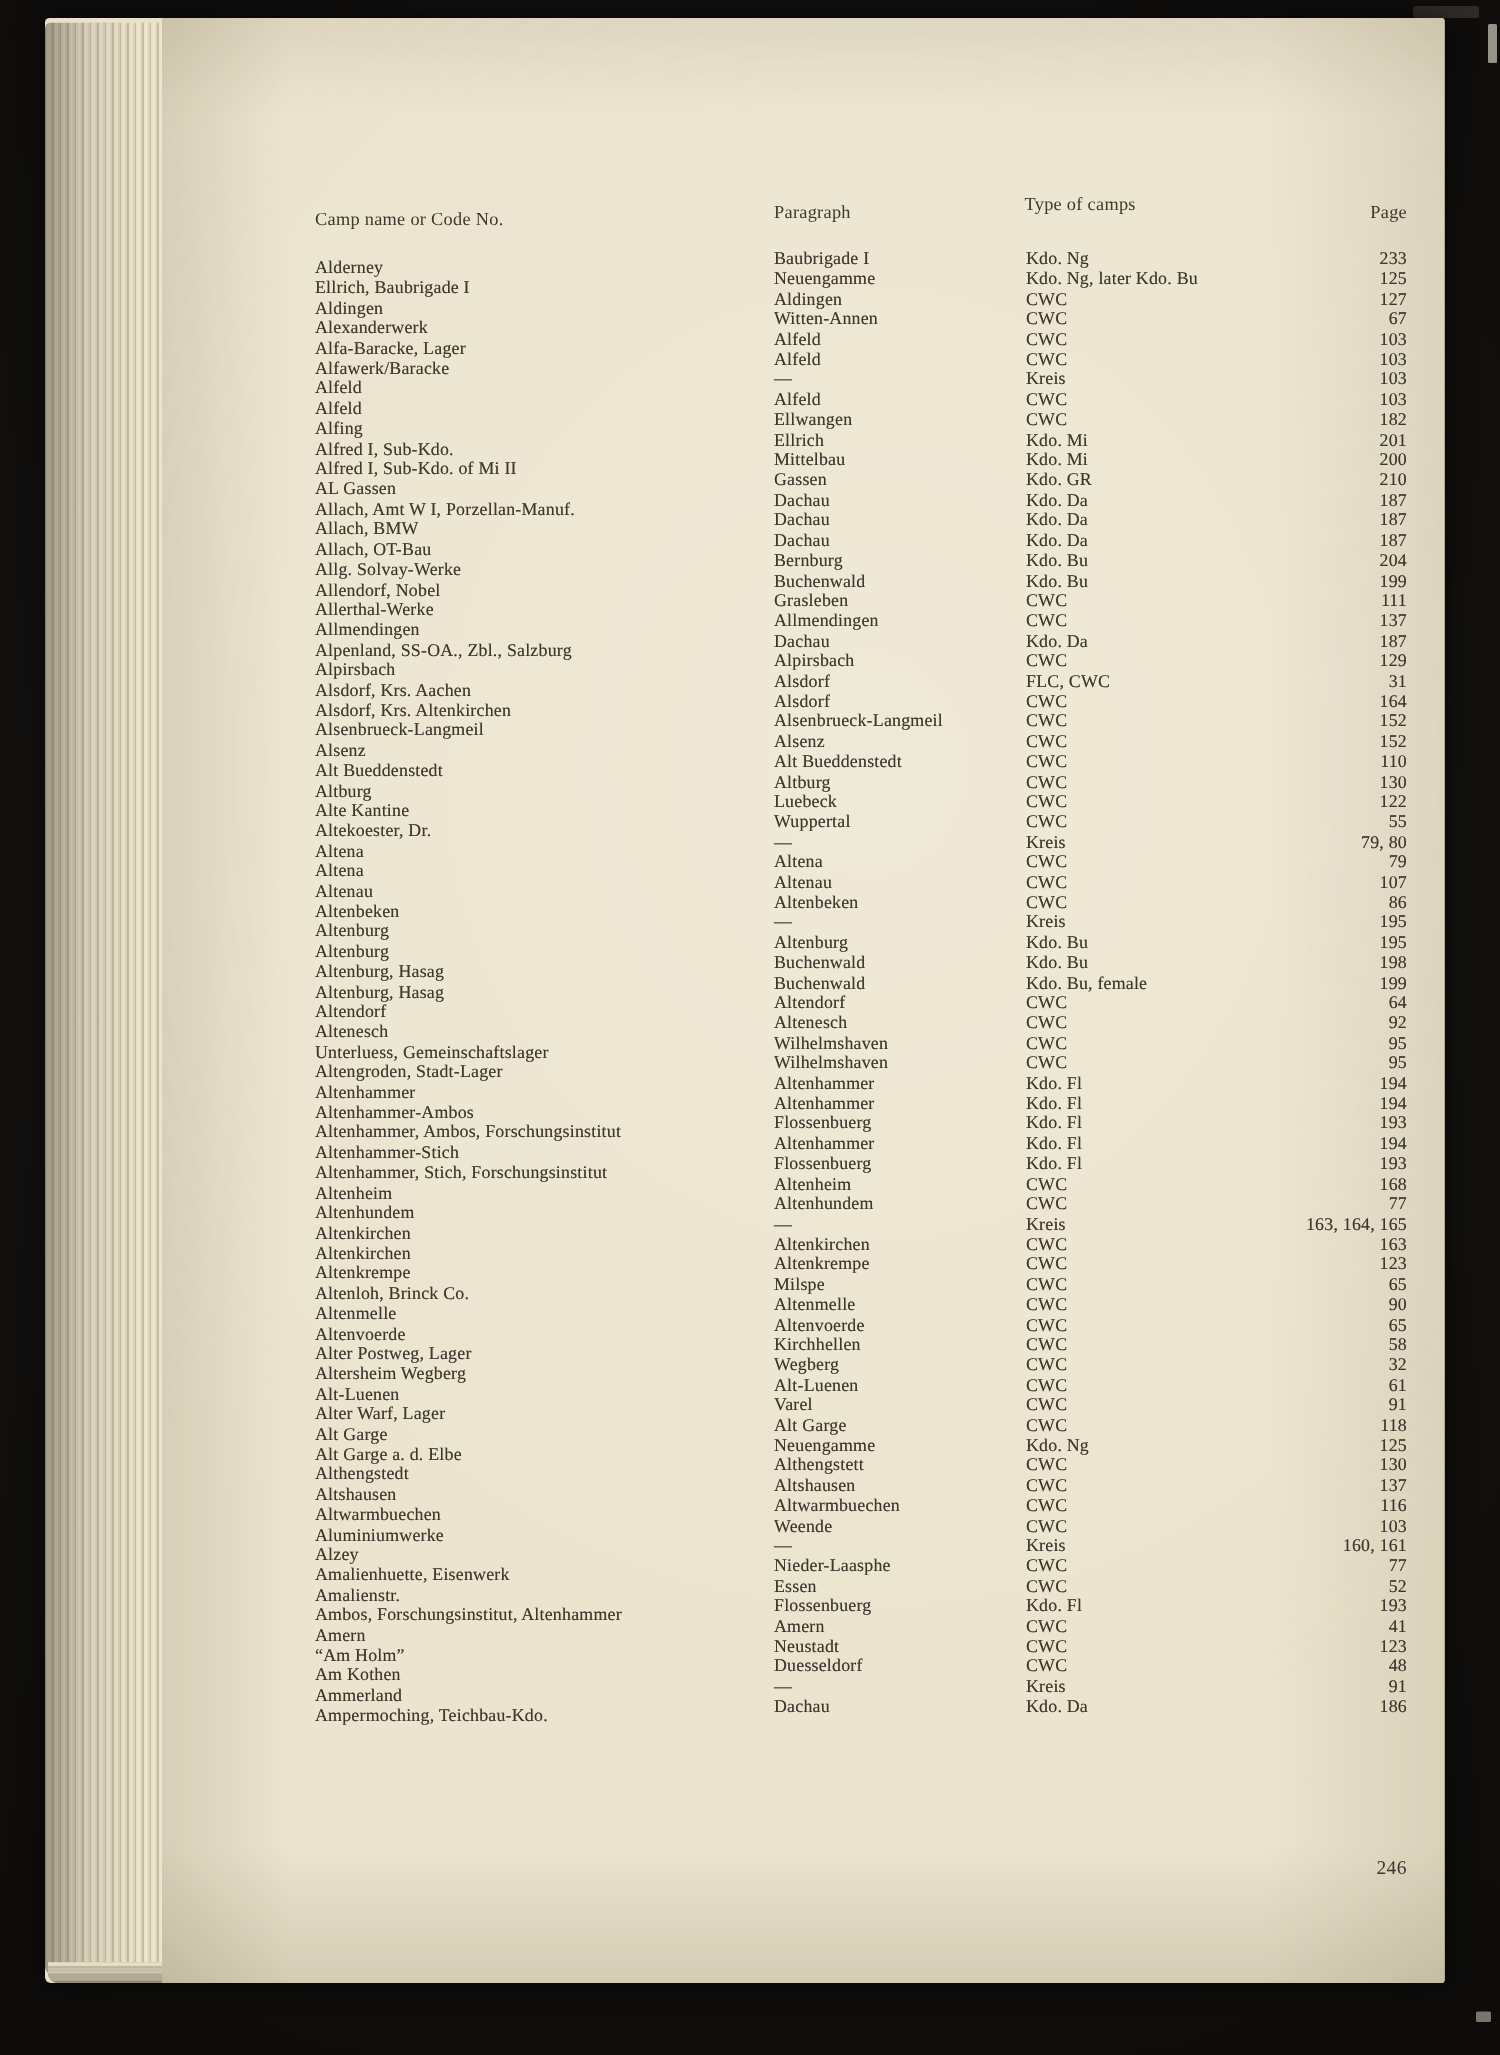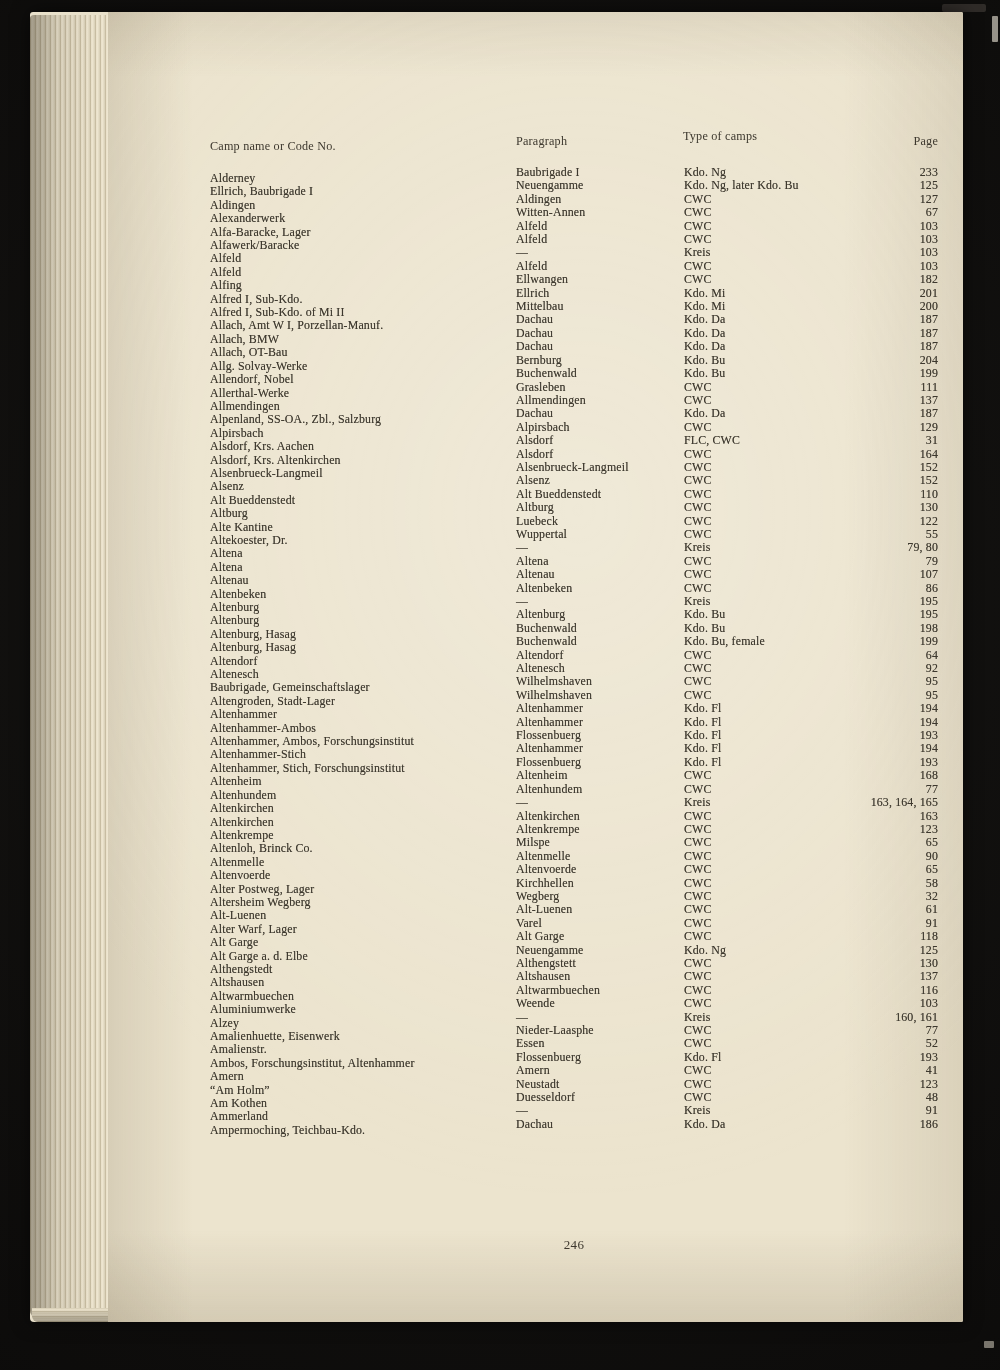--- a/index.html
+++ b/index.html
@@ -62,21 +62,21 @@
 
   .tbody { position:absolute; left:210px; top:172px; width:728px; }
   .row  { position:relative; height:13.42px; }
   .cell { position:absolute; white-space:nowrap; font-size:11.9px; line-height:13px; letter-spacing:.15px;
           text-shadow:0 0 .4px rgba(61,56,46,.55); }
   .cell.name   { left:0;     top:0; }
   .cell.para   { left:306px; top:-6px; }
   .cell.type   { left:474px; top:-6px; }
   .cell.pageno { left:600px; top:-6px; width:128px; text-align:right; }
 
-  .folio { position:absolute; left:210px; top:1237px; width:728px; text-align:center;
+  .folio { position:absolute; left:210px; top:1237px; width:728px; text-align:right;
            font-size:13px; color:#3d382e; letter-spacing:.3px; }
 </style>
 </head>
 <body>
 
 <div class="scan">
   <div class="artifact-b"></div>
   <div class="artifact-a"></div>
   <div class="artifact-c"></div>
 
@@ -157,20 +157,26 @@
     <span class="cell type">Kdo. Mi</span>
     <span class="cell pageno">201</span>
   </div>
         <div class="row">
     <span class="cell name">Alfred I, Sub-Kdo. of Mi II</span>
     <span class="cell para">Mittelbau</span>
     <span class="cell type">Kdo. Mi</span>
     <span class="cell pageno">200</span>
   </div>
         <div class="row">
+    <span class="cell name">AL Gassen</span>
+    <span class="cell para">Gassen</span>
+    <span class="cell type">Kdo. GR</span>
+    <span class="cell pageno">210</span>
+  </div>
+        <div class="row">
     <span class="cell name">Allach, Amt W I, Porzellan-Manuf.</span>
     <span class="cell para">Dachau</span>
     <span class="cell type">Kdo. Da</span>
     <span class="cell pageno">187</span>
   </div>
         <div class="row">
     <span class="cell name">Allach, BMW</span>
     <span class="cell para">Dachau</span>
     <span class="cell type">Kdo. Da</span>
     <span class="cell pageno">187</span>
@@ -319,21 +325,21 @@
     <span class="cell type">CWC</span>
     <span class="cell pageno">64</span>
   </div>
         <div class="row">
     <span class="cell name">Altenesch</span>
     <span class="cell para">Altenesch</span>
     <span class="cell type">CWC</span>
     <span class="cell pageno">92</span>
   </div>
         <div class="row">
-    <span class="cell name">Baubrigade, Gemeinschaftslager</span>
+    <span class="cell name">Unterluess, Gemeinschaftslager</span>
     <span class="cell para">Wilhelmshaven</span>
     <span class="cell type">CWC</span>
     <span class="cell pageno">95</span>
   </div>
         <div class="row">
     <span class="cell name">Altengroden, Stadt-Lager</span>
     <span class="cell para">Wilhelmshaven</span>
     <span class="cell type">CWC</span>
     <span class="cell pageno">95</span>
   </div>

